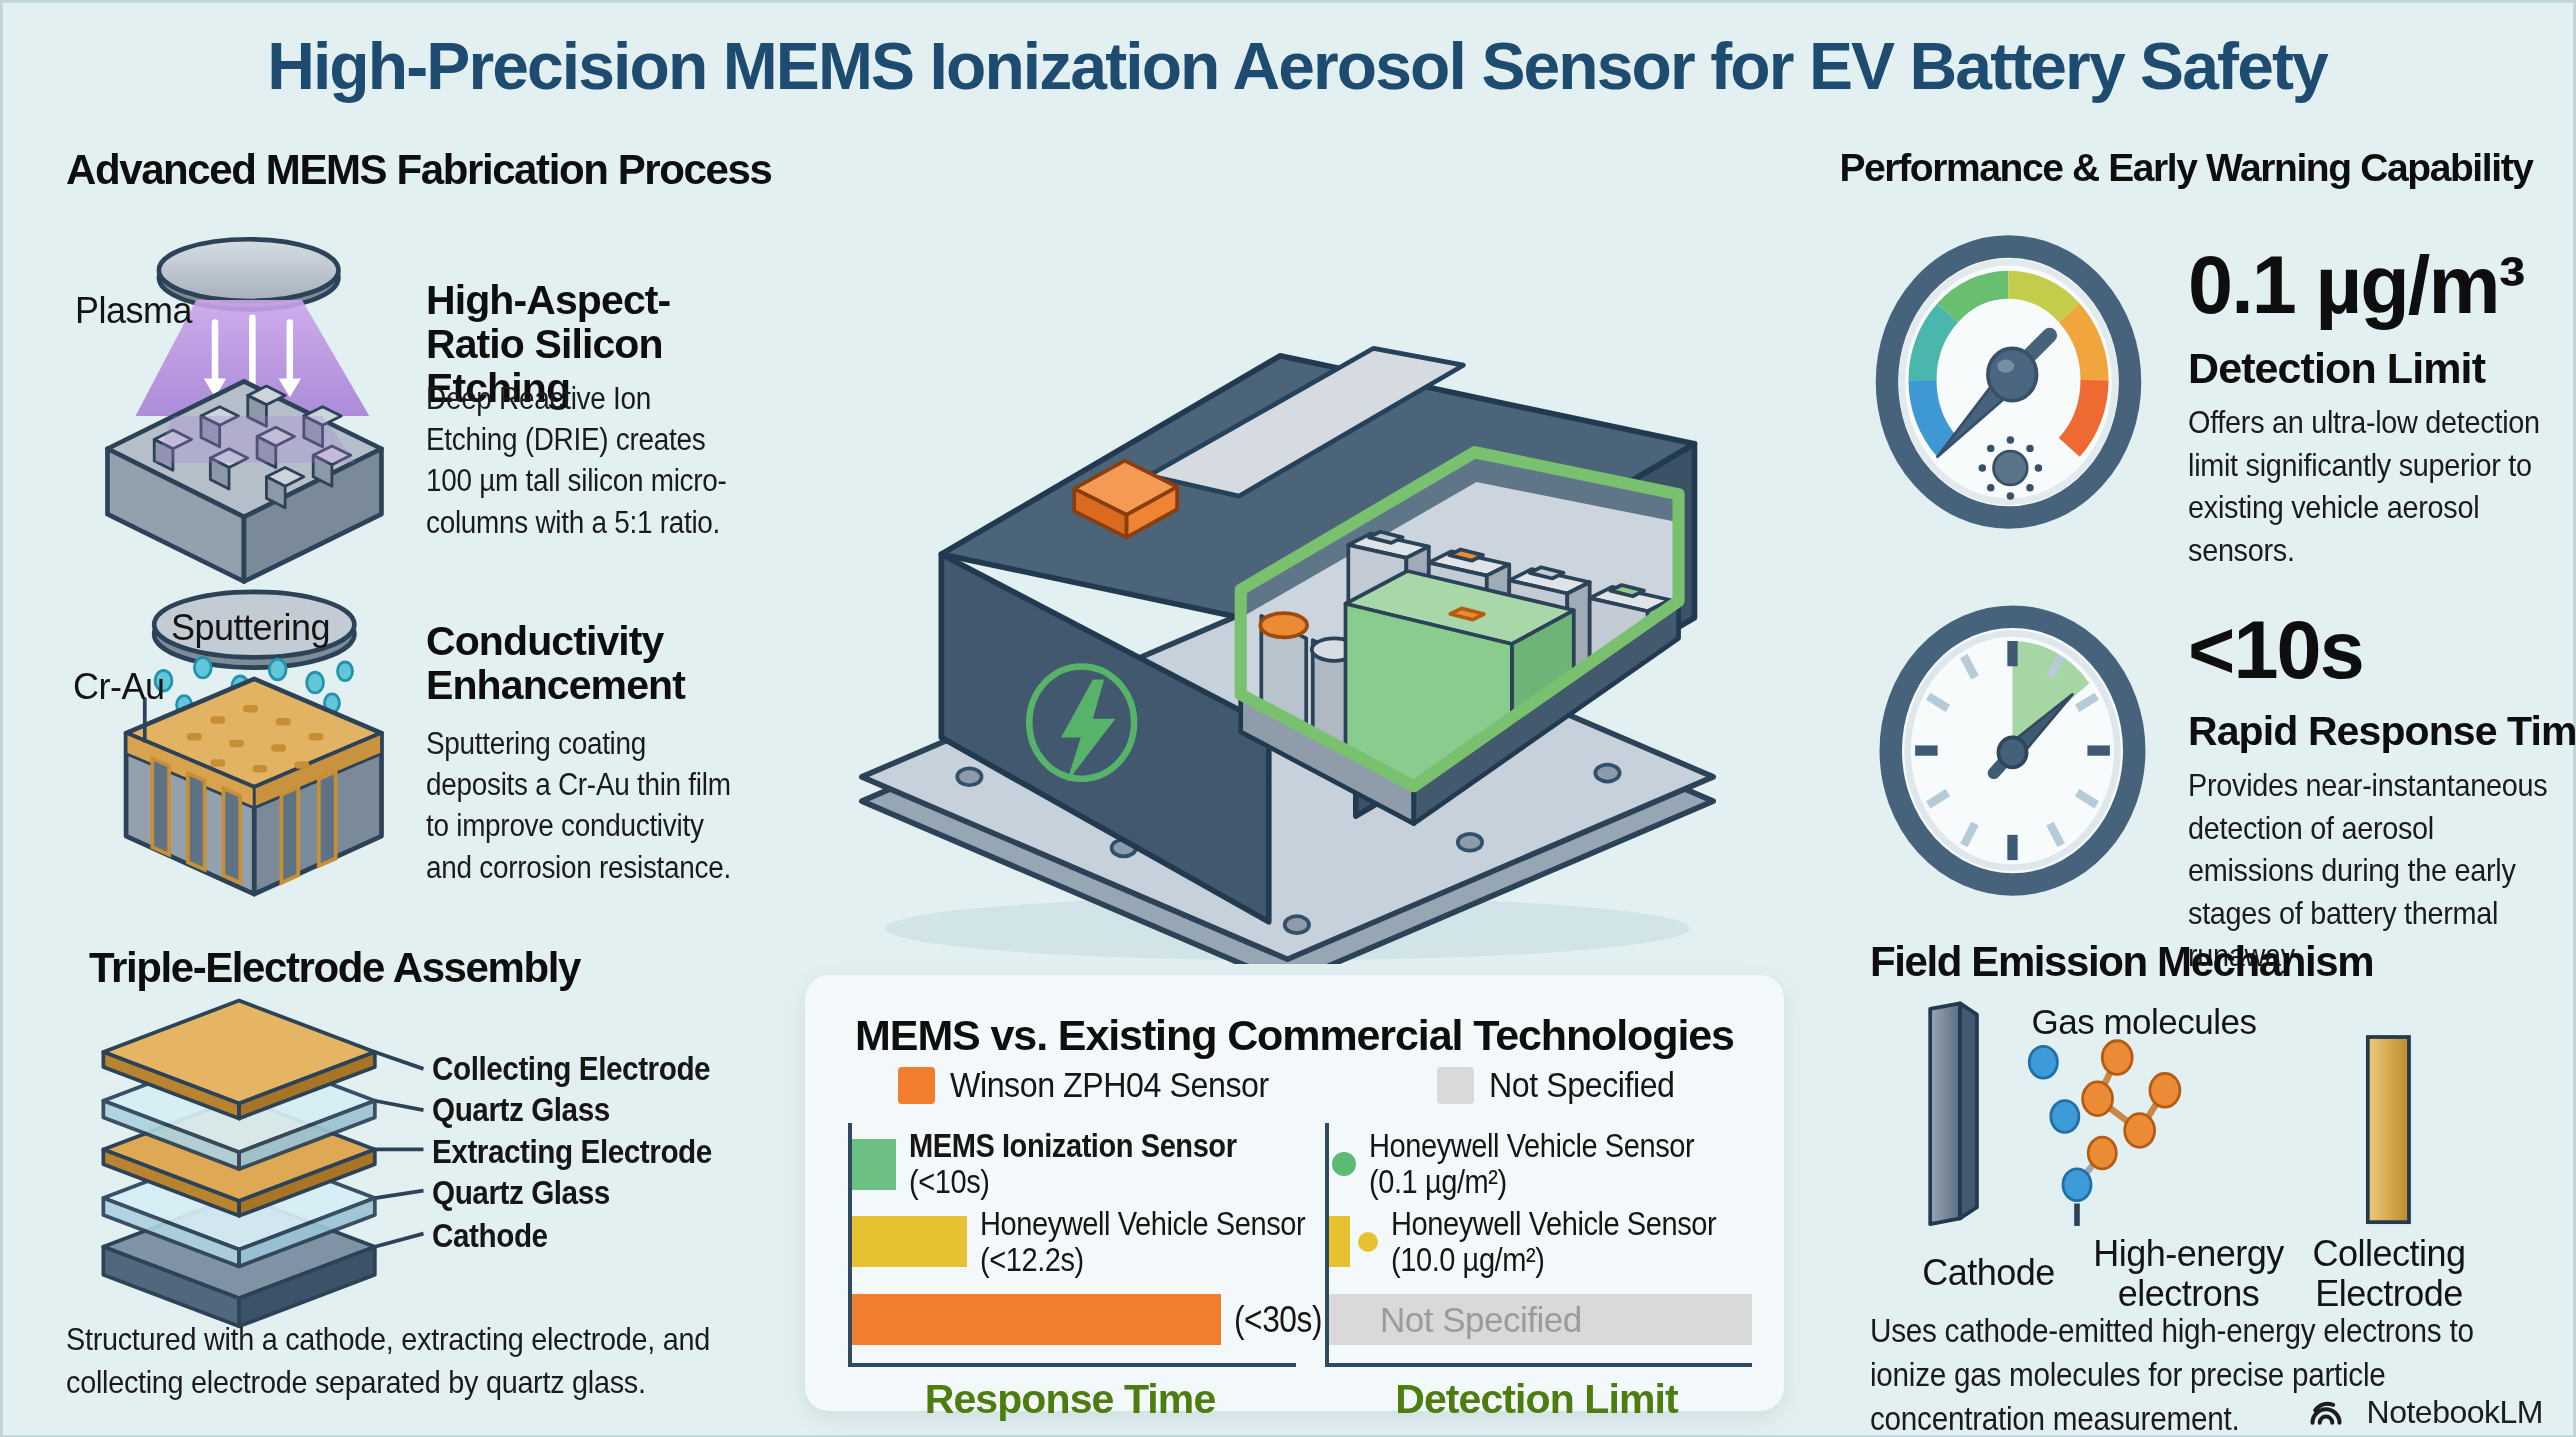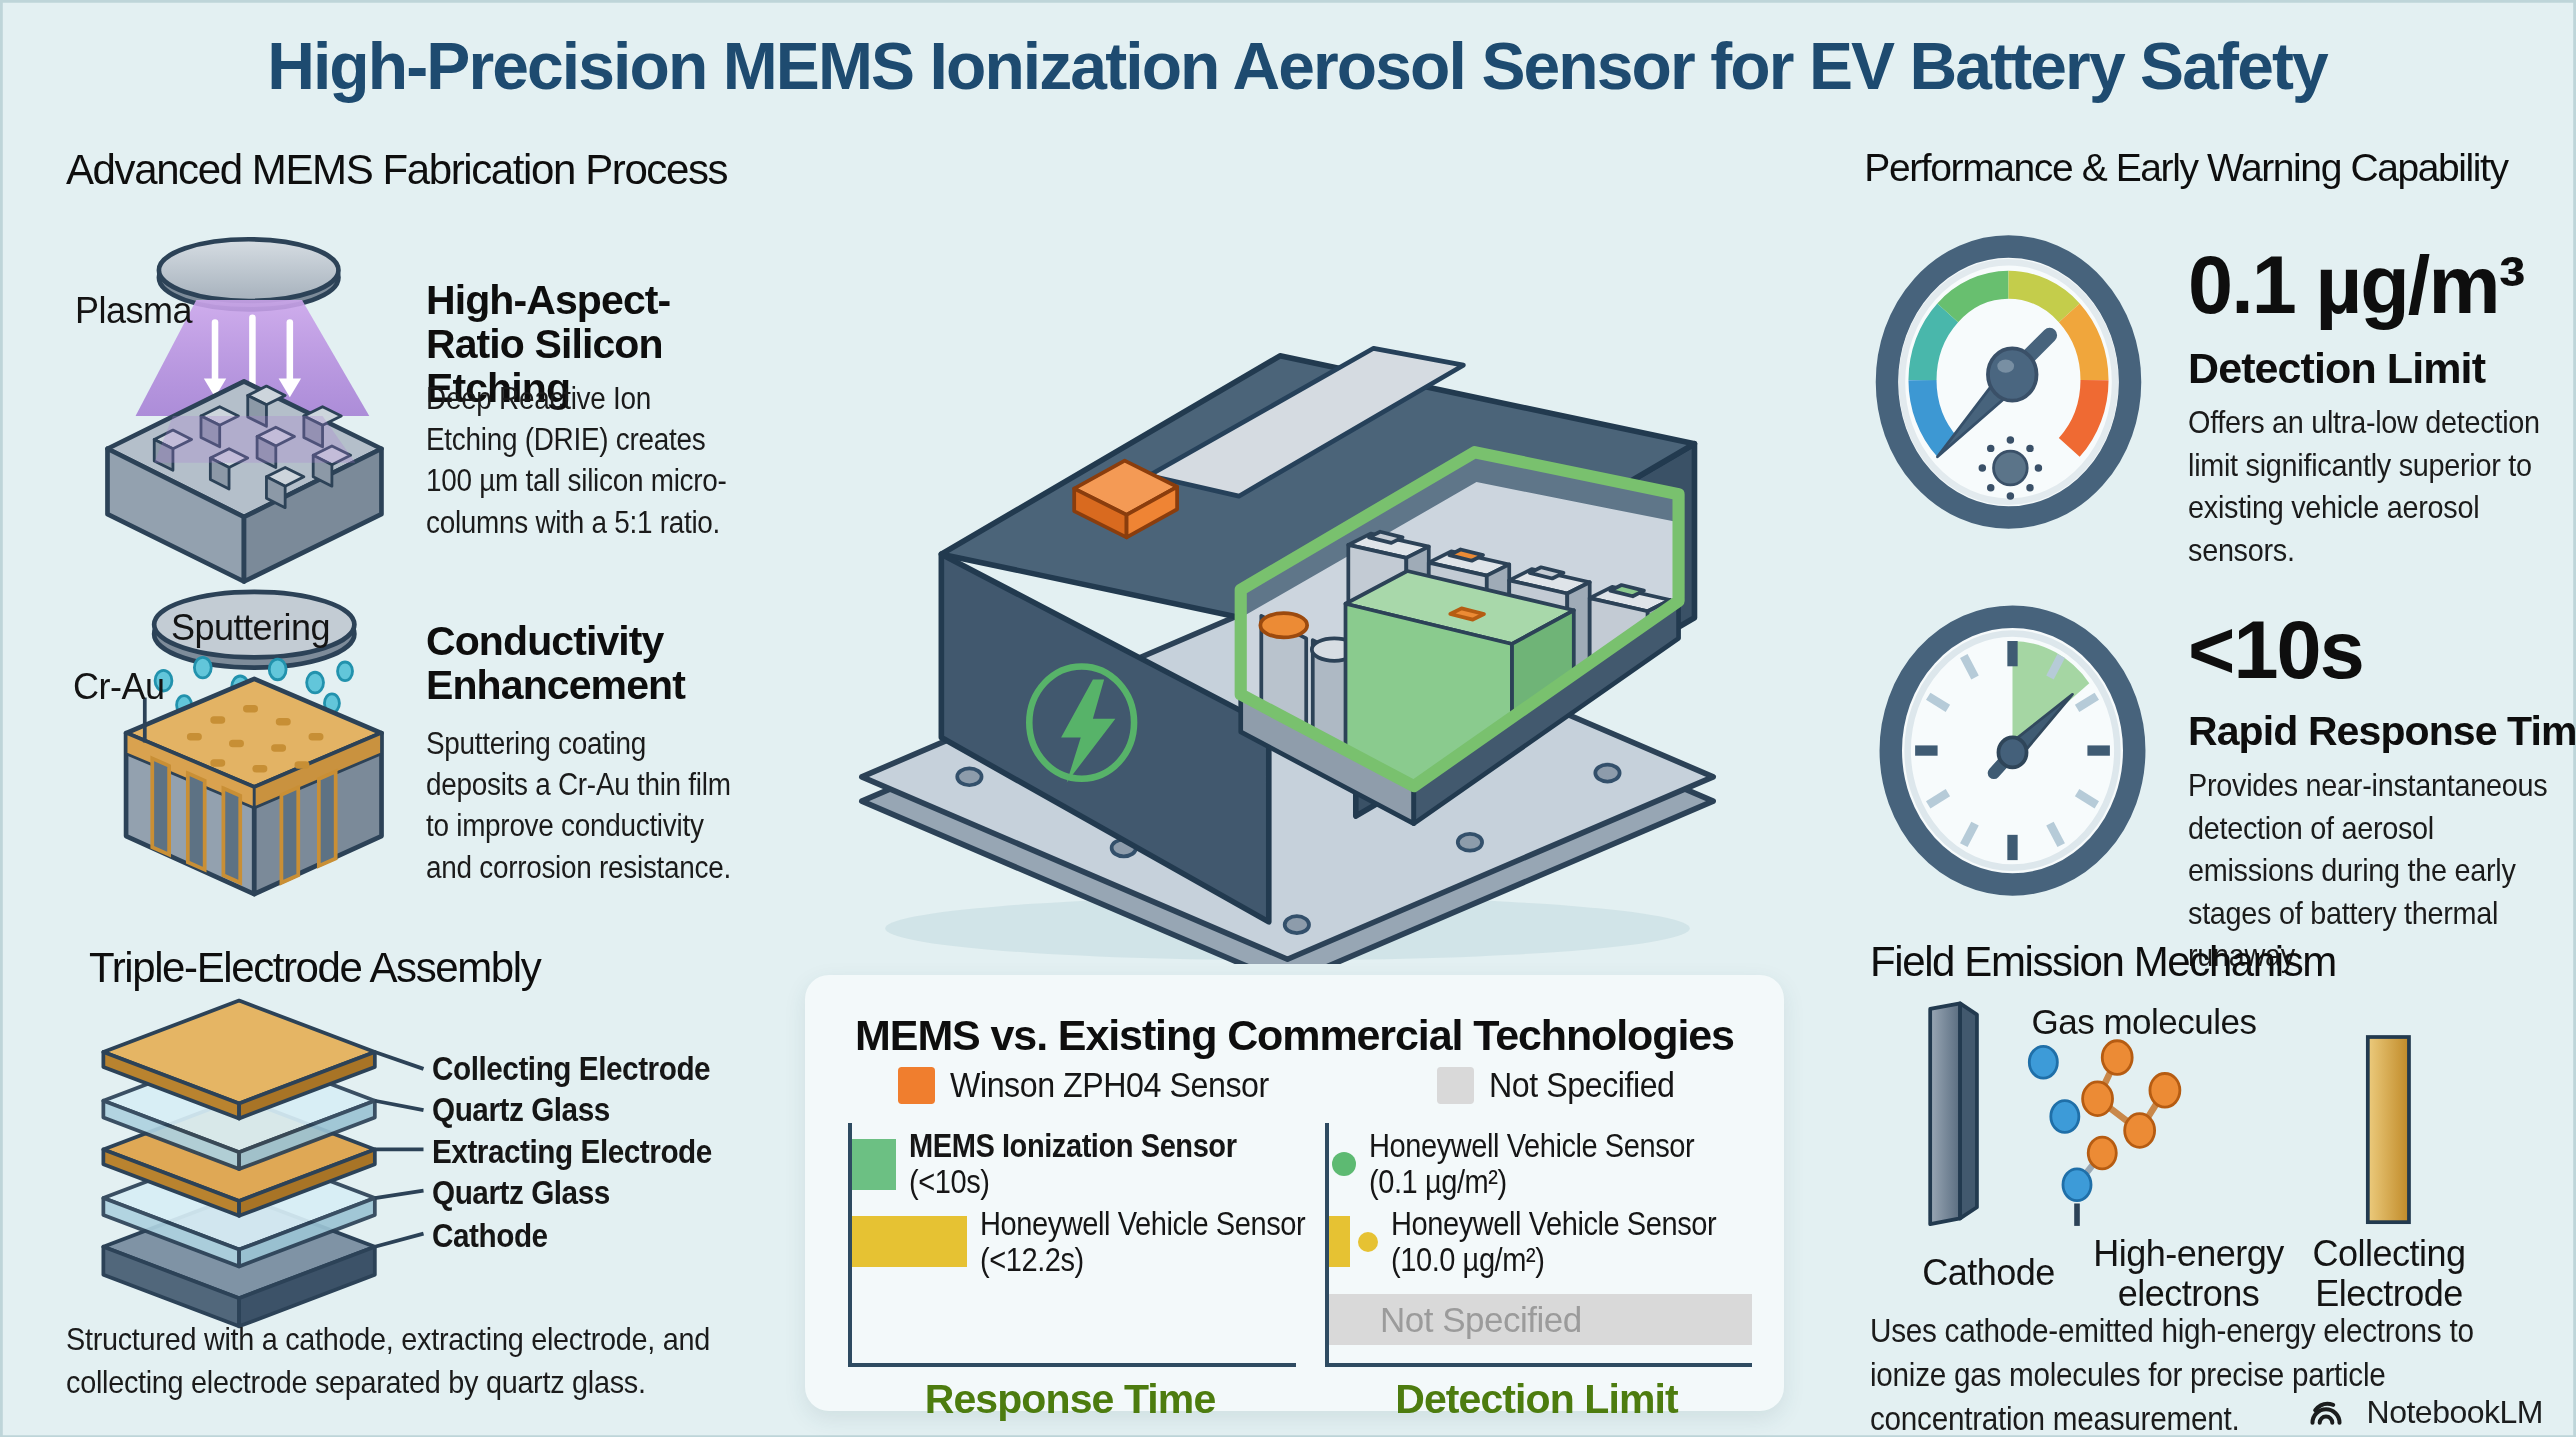--- a/index.html
+++ b/index.html
@@ -2,21 +2,21 @@
 <html style="font-size:15px"><head>
 <meta charset="utf-8">
 <style>
   html,body{margin:0;padding:0;background:#cfdfe2;}
   #canvas{position:relative;width:2576px;height:1438px;background:#e3f0f2;overflow:hidden;
           font-family:"Liberation Sans",sans-serif;color:#161616;
           box-shadow:inset 0 0 0 2.8px #bed5d9;}
   .abs{position:absolute;}
   .title{font-size:66px;font-weight:bold;color:#1e4b70;letter-spacing:-1.9px;text-align:center;
          width:100%;top:28px;left:9px;white-space:nowrap;}
-  .sec{font-size:42px;font-weight:normal;letter-spacing:-1.4px;color:#0e0e0e;white-space:nowrap;}
+  .sec{font-size:42px;font-weight:bold;letter-spacing:-1.4px;color:#0e0e0e;white-space:nowrap;}
   .h3{font-size:41px;font-weight:bold;letter-spacing:-0.9px;line-height:1.07;color:#0e0e0e;}
   .body{font-size:31px;line-height:1.33;color:#1b1b1b;letter-spacing:-0.3px;}
   .cx{transform:scaleX(.9);transform-origin:0 0;}
   .ilabel{font-size:36px;color:#141414;letter-spacing:-0.5px;white-space:nowrap;}
   .laylabel{font-size:33px;font-weight:bold;letter-spacing:-0.5px;white-space:nowrap;
             transform:scaleX(.9);transform-origin:0 0;}
   .stat{font-size:81px;font-weight:bold;letter-spacing:-1.9px;color:#0e0e0e;line-height:1;white-space:nowrap;}
   .stat-title{font-size:43px;font-weight:bold;letter-spacing:-0.9px;color:#0e0e0e;white-space:nowrap;}
   
   .card{left:805px;top:975px;width:979px;height:436px;background:#f3f9fa;border-radius:24px;
@@ -327,20 +327,26 @@
           <span class="b2">(&lt;10s)</span>
         </div>
       </div>
       <div class="crow">
         <div class="bar" style="width: 26%; background: rgb(230, 194, 51);"></div>
         <div class="blabel">
           <span class="b1">Honeywell Vehicle Sensor</span>
           <span class="b2">(&lt;12.2s)</span>
         </div>
       </div>
+      <div class="crow">
+        <div class="bar" style="width: 83%; background: rgb(240, 126, 46);"></div>
+        <div class="blabel">
+          <span class="b2" style="font-size:36px;">(&lt;30s)</span>
+        </div>
+      </div>
     </div>
     <div class="abs xlabel" style="left:43px;width:444px;">Response Time</div>
 
     <div class="abs panel p2">
       <div class="crow">
         <span class="dot" style="margin-left: 2.8px; background: rgb(93, 186, 114);"></span>
         <div class="blabel">
           <span class="b1">Honeywell Vehicle Sensor</span>
           <span class="b2">(0.1 µg/m²)</span>
         </div>

